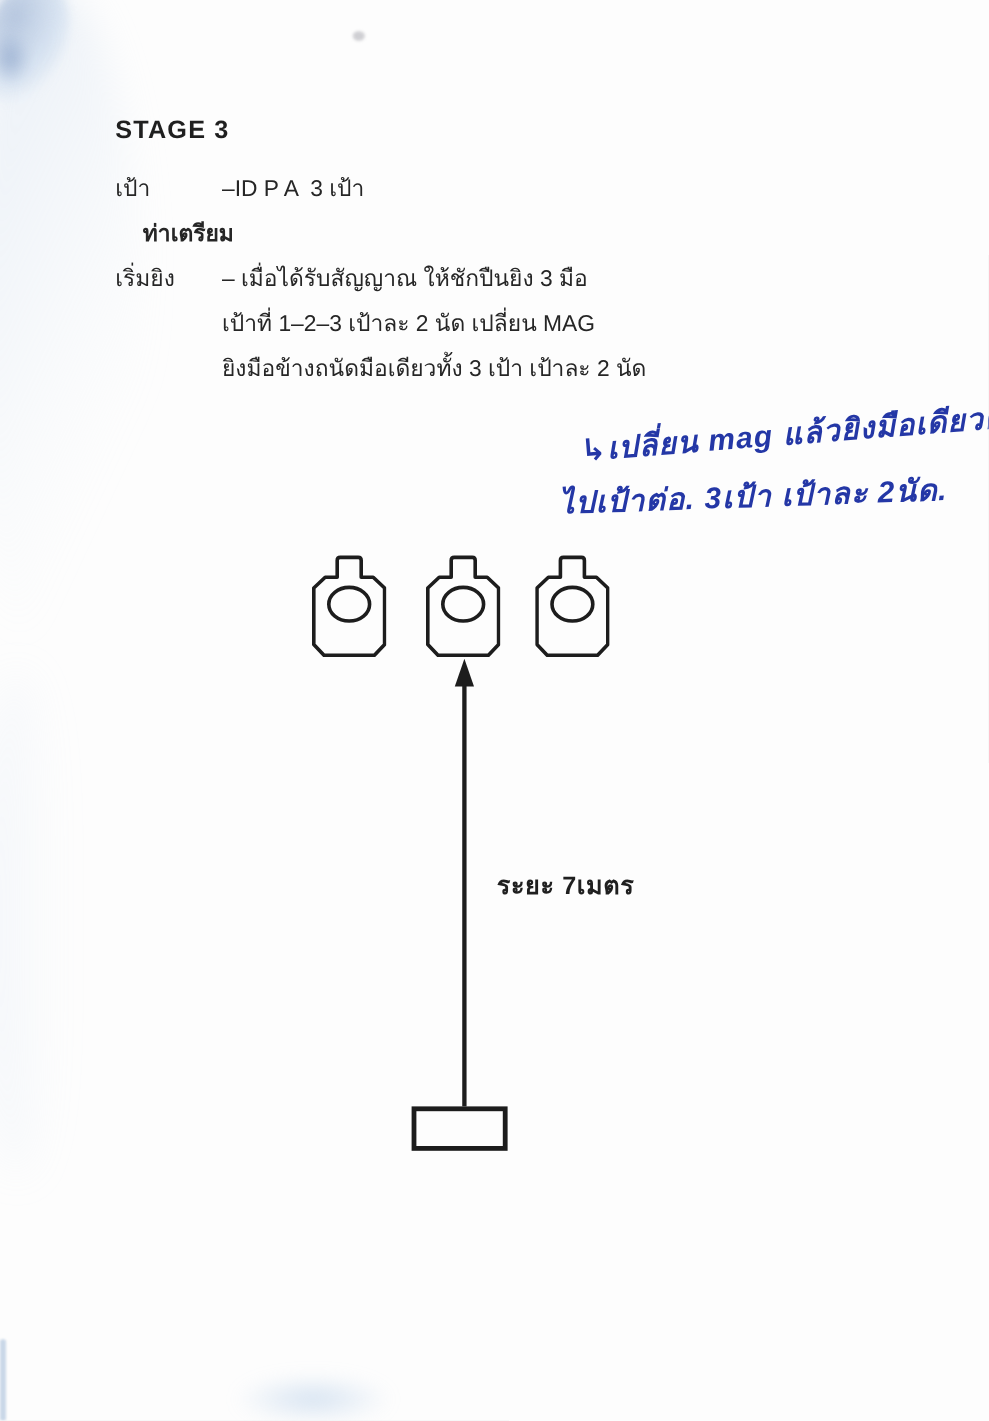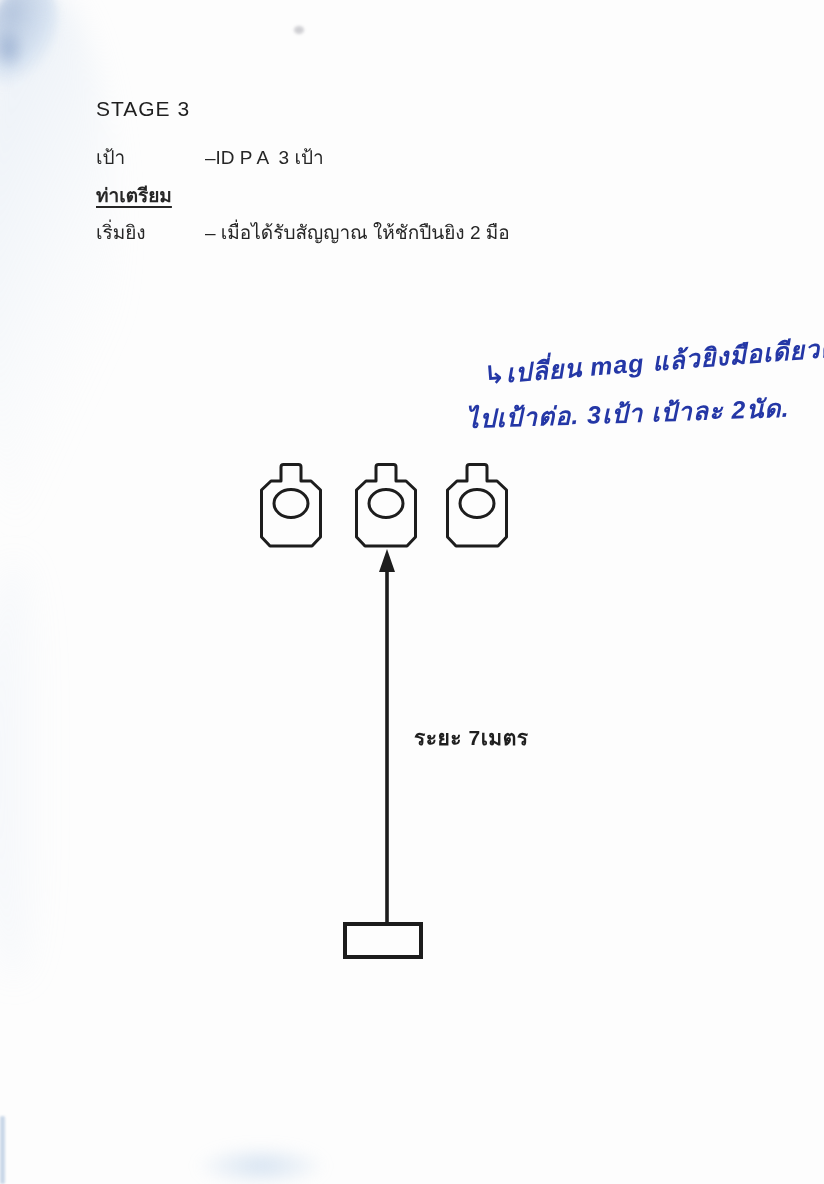--- a/index.html
+++ b/index.html
@@ -28,27 +28,27 @@
     background:linear-gradient(90deg, rgba(205,220,240,.22), rgba(255,255,255,0));}
   .smudge-bottom{left:196px;top:1146px;width:130px;height:40px;filter:blur(7px);
     background:radial-gradient(ellipse, rgba(165,195,228,.45), rgba(210,225,242,0) 72%);}
   .edge-line-bottom{left:0;top:1116px;width:5px;height:68px;filter:blur(1px);
     background:rgba(160,185,215,.55);border-radius:2px;}
   .speck{left:294px;top:26px;width:10px;height:8px;filter:blur(1.5px);
     background:rgba(150,150,160,.45);}
   
   .title{
     position:absolute;left:96px;top:97px;
-    font-size:21px;font-weight:400;letter-spacing:1px;color:#1f1f1f;margin:0;
+    font-size:21px;font-weight:700;letter-spacing:1px;color:#1f1f1f;margin:0;
   }
   .spec{position:absolute;left:96px;top:139px;width:560px;font-size:19px;line-height:37.6px;}
-  .row{display:flex;height:37.6px;gap:20px;}
+  .row{display:flex;height:37.6px;}
   .row .label{flex:0 0 89px;white-space:pre-wrap;}
   .row .value{white-space:pre-wrap;text-align:right;}
-  .label-emph{font-weight:700;text-decoration:underline;text-underline-offset:4px;text-decoration-thickness:2px;}
+  .label-emph{font-weight:700;text-underline-offset:4px;text-decoration-thickness:2px;margin-left:23px;}
   .cont{height:37.6px;margin-left:89px;white-space:pre-wrap;}
   .cont-bold{font-weight:700;}
   
   .handwrite{
     position:absolute;color:#2437a6;
     font-style:italic;font-weight:600;
     font-size:25px;letter-spacing:1px;white-space:nowrap;
   }
   .hw1{left:484px;top:355px;transform:rotate(-4.5deg);transform-origin:left center;}
   .hw2{left:466px;top:399px;transform:rotate(-2deg);transform-origin:left center;}
@@ -86,22 +86,24 @@
   <div class="spec">
     <div class="row">
       <span class="label">เป้า</span>
       <span class="value">–ID P A  3 เป้า</span>
     </div>
     <div class="row">
       <span class="label label-emph">ท่าเตรียม</span>
     </div>
     <div class="row">
       <span class="label">เริ่มยิง</span>
-      <span class="value">– เมื่อได้รับสัญญาณ ให้ชักปืนยิง 2 มือ</span>
+      <span class="value">– เมื่อได้รับสัญญาณ ให้ชักปืนยิง 3 มือ</span>
     </div>
+    <div class="cont">เป้าที่ 1–2–3 เป้าละ 2 นัด เปลี่ยน MAG</div>
+    <div class="cont">ยิงมือข้างถนัดมือเดียวทั้ง 3 เป้า เป้าละ 2 นัด</div>
   </div>
 
   <div class="handwrite hw1">↳เปลี่ยน mag แล้วยิงมือเดียวต่อไป</div>
   <div class="handwrite hw2">ไปเป้าต่อ. 3เป้า เป้าละ 2นัด.</div>
 
   <div class="diagram">
 
     <svg class="target target-1" viewBox="0 0 62 86">
       <path d="M 11 19 L 21 19 L 21 5 Q 21 2.5 23.5 2.5 L 38.5 2.5 Q 41 2.5 41 5 L 41 19 L 51 19 L 60.5 28 L 60.5 75 L 52 84 L 10 84 L 1.5 75 L 1.5 28 Z" fill="#fdfdfd" stroke="#1d1d1d" stroke-width="3" stroke-linejoin="round"></path>
       <ellipse cx="31" cy="41.5" rx="17" ry="14" fill="none" stroke="#1d1d1d" stroke-width="3"></ellipse>

